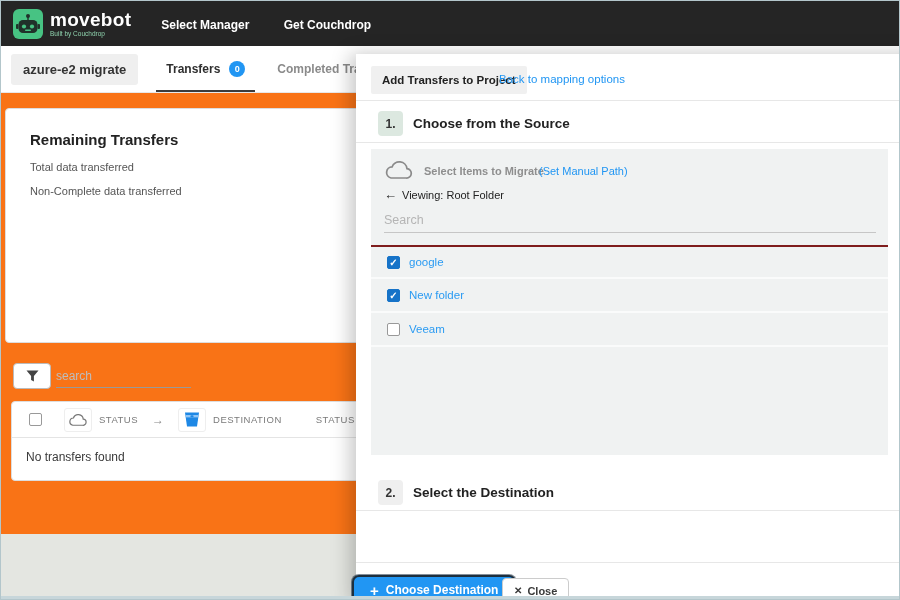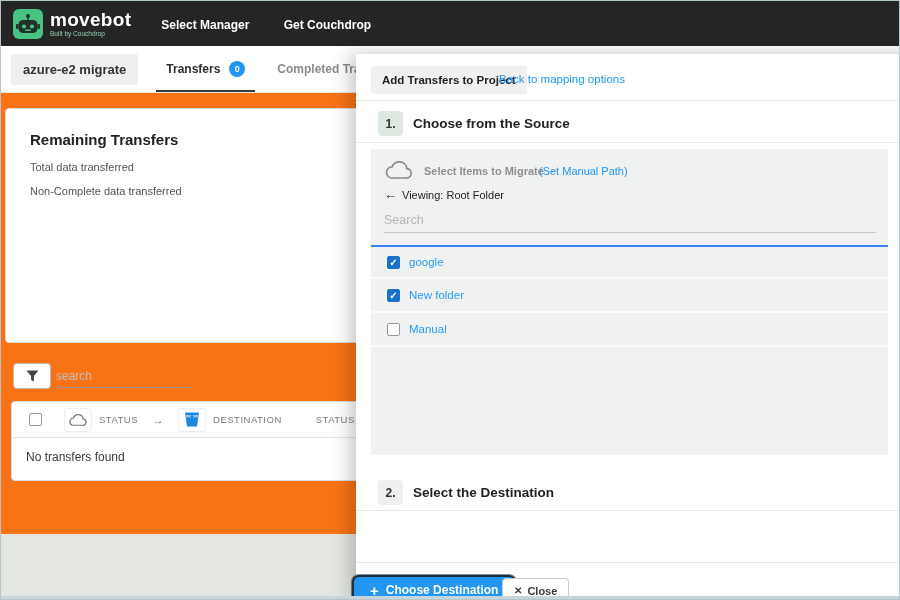--- a/index.html
+++ b/index.html
@@ -59,21 +59,21 @@
   .step-title { position:absolute; left:57px; font-size:13.5px; font-weight:bold; color:#222; }
 
   #graybox { position:absolute; left:15px; top:95px; width:517px; height:306px; background:#f0f2f2; border-radius:0; }
   .gb-label { position:absolute; left:53px; top:16px; font-size:11px; font-weight:bold; color:#8e8e8e; }
   .gb-manual { position:absolute; left:168px; top:16px; font-size:11px; color:#2196f3; cursor:pointer; }
   .gb-viewing { position:absolute; left:13px; top:38px; font-size:11px; color:#222; display:flex; align-items:center; gap:5px; }
   #panel-search { position:absolute; left:13px; top:58px; width:492px; height:26px; border:none; border-bottom:1px solid #c6c6c6; background:transparent; font-size:12.5px; color:#444; outline:none; }
   #panel-search::placeholder { color:#b5b5b5; }
   #item-list { position:absolute; left:0; top:96px; width:517px; }
   .item-row { height:34px; display:flex; align-items:center; padding-left:16px; border-bottom:2px solid #fafbfb; cursor:pointer; }
-  .item-row:first-child { border-top:2px solid #3b82f6; }
+  .item-row:first-child { border-top:2px solid #7f1d1d; }
   .cb { width:13px; height:13px; border:1px solid #999; border-radius:2px; background:#fff; display:inline-flex; align-items:center; justify-content:center; }
   .cb.checked { background:#1673c8; border-color:#1673c8; }
   .cb.checked::after { content:"\2713"; color:#fff; font-size:10px; font-weight:bold; }
   .item-label { margin-left:9px; font-size:11.5px; color:#2b9bf2; }
 
   #btn-choose { position:absolute; left:-4px; top:521px; height:30px; padding:0 16px; background:#2196f3; color:#fff; font-size:12px; font-weight:bold; border:2px solid #1d2f3e; border-radius:7px; display:flex; align-items:center; gap:7px; cursor:pointer; z-index:5; box-shadow:0 0 0 1px rgba(10,30,50,0.5); }
   #btn-close { position:absolute; left:146px; top:524px; height:25px; padding:0 11px; background:#fff; color:#3a3a3a; font-size:11px; font-weight:bold; border:1px solid #ccc; border-radius:4px; display:flex; align-items:center; gap:5px; cursor:pointer; z-index:5; }
   .plus-glyph { font-size:15px; font-weight:bold; line-height:1; }
   .x-glyph { font-size:10px; }
 </style>
@@ -184,21 +184,21 @@
         <div class="item-row">
           <span class="cb checked"></span>
           <span class="item-label">google</span>
         </div>
         <div class="item-row">
           <span class="cb checked"></span>
           <span class="item-label">New folder</span>
         </div>
         <div class="item-row">
           <span class="cb"></span>
-          <span class="item-label">Manual</span>
+          <span class="item-label">Veeam</span>
         </div>
       </div>
     </div>
 
     <div class="step-badge" style="top:426px; background:#efefef;">2.</div>
     <div class="step-title" style="top:431px;">Select the Destination</div>
     <div class="divider" style="top:456px;"></div>
     <div class="divider" style="top:508px;"></div>
 
     <button id="btn-choose">

